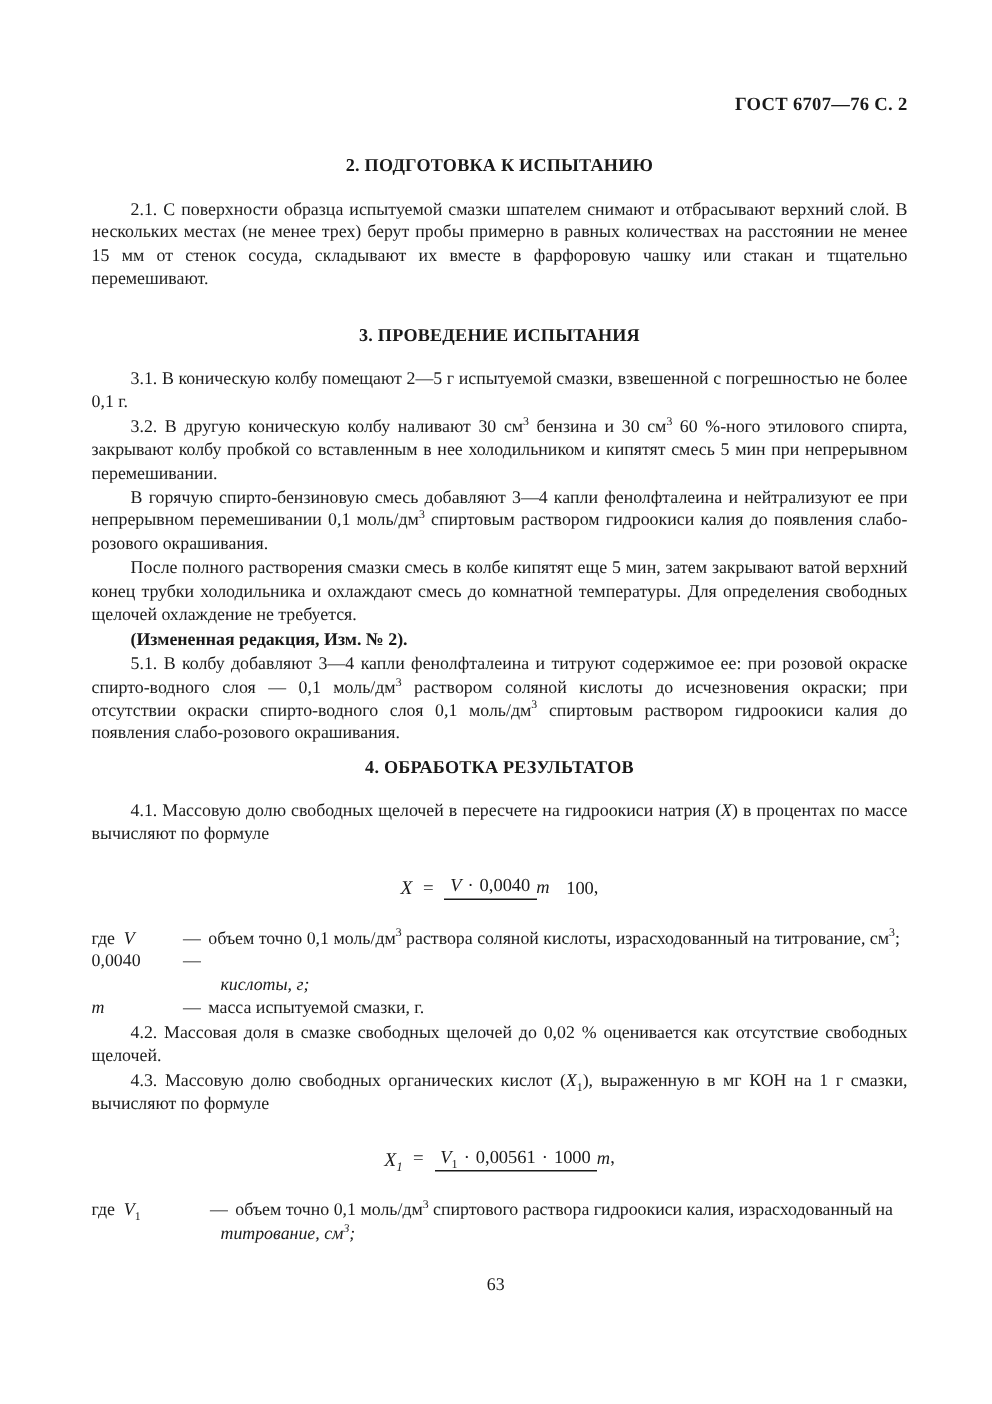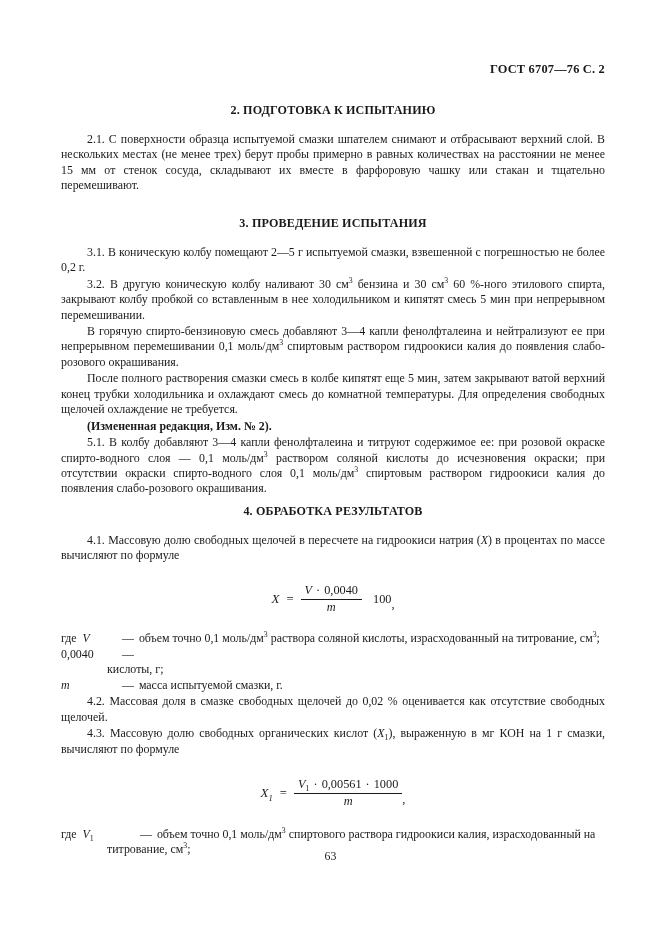--- a/index.html
+++ b/index.html
@@ -92,22 +92,21 @@
     font-style: italic;
     font-size: 13px;
     margin-right: 7px;
   }
   .fx-eq {
     margin-right: 7px;
     font-size: 12.6px;
   }
   .frac {
     display: inline-flex;
-    flex-direction: column;
-    align-items: center;
+    flex-direction: row;
     vertical-align: middle;
     line-height: 1.12;
   }
   .frac .num {
     padding: 0 4px 1px 4px;
     border-bottom: 1px solid #1a1a1a;
     white-space: nowrap;
     font-size: 12.3px;
   }
   .frac .den {
@@ -144,21 +143,22 @@
     flex: 0 0 auto;
     padding: 0 5px 0 5px;
     white-space: nowrap;
   }
   .where-text {
     flex: 1 1 auto;
     text-align: justify;
     text-justify: inter-word;
   }
   .where-cont {
-    margin-left: 46px;
+    margin-left: 86px;
+    font-style: italic;
   }
 
   
   .w1 .where-label { width: 56px; }
   .w2 .where-label { width: 74px; }
 
   
   .folio {
     position: absolute;
     left: 0;
@@ -175,21 +175,21 @@
   <div class="content">
 
     <div class="running-head">ГОСТ 6707—76 С. 2</div>
 
     <div class="section-heading h-prep">2. ПОДГОТОВКА К ИСПЫТАНИЮ</div>
 
     <p class="indent first-after-heading">2.1. С поверхности образца испытуемой смазки шпателем снимают и отбрасывают верхний слой. В нескольких местах (не менее трех) берут пробы примерно в равных количествах на расстоянии не менее 15 мм от стенок сосуда, складывают их вместе в фарфоровую чашку или стакан и тщательно перемешивают.</p>
 
     <div class="section-heading h-test">3. ПРОВЕДЕНИЕ ИСПЫТАНИЯ</div>
 
-    <p class="indent first-after-heading">3.1. В коническую колбу помещают 2—5 г испытуемой смазки, взвешенной с погрешностью не более 0,2 г.</p>
+    <p class="indent first-after-heading">3.1. В коническую колбу помещают 2—5 г испытуемой смазки, взвешенной с погрешностью не более 0,1 г.</p>
 
     <p class="indent gap-small">
       <span>3.2. В другую коническую колбу наливают 30 см</span><sup>3</sup><span> бензина и 30 см</span><sup>3</sup><span> 60 %-ного этилового спирта, закрывают колбу пробкой со вставленным в нее холодильником и кипятят смесь 5 мин при непрерывном перемешивании.</span>
     </p>
 
     <p class="indent gap-small">
       <span>В горячую спирто-бензиновую смесь добавляют 3—4 капли фенолфталеина и нейтрализуют ее при непрерывном перемешивании 0,1 моль/дм</span><sup>3</sup><span> спиртовым раствором гидроокиси калия до появления слабо-розового окрашивания.</span>
     </p>
 
 

